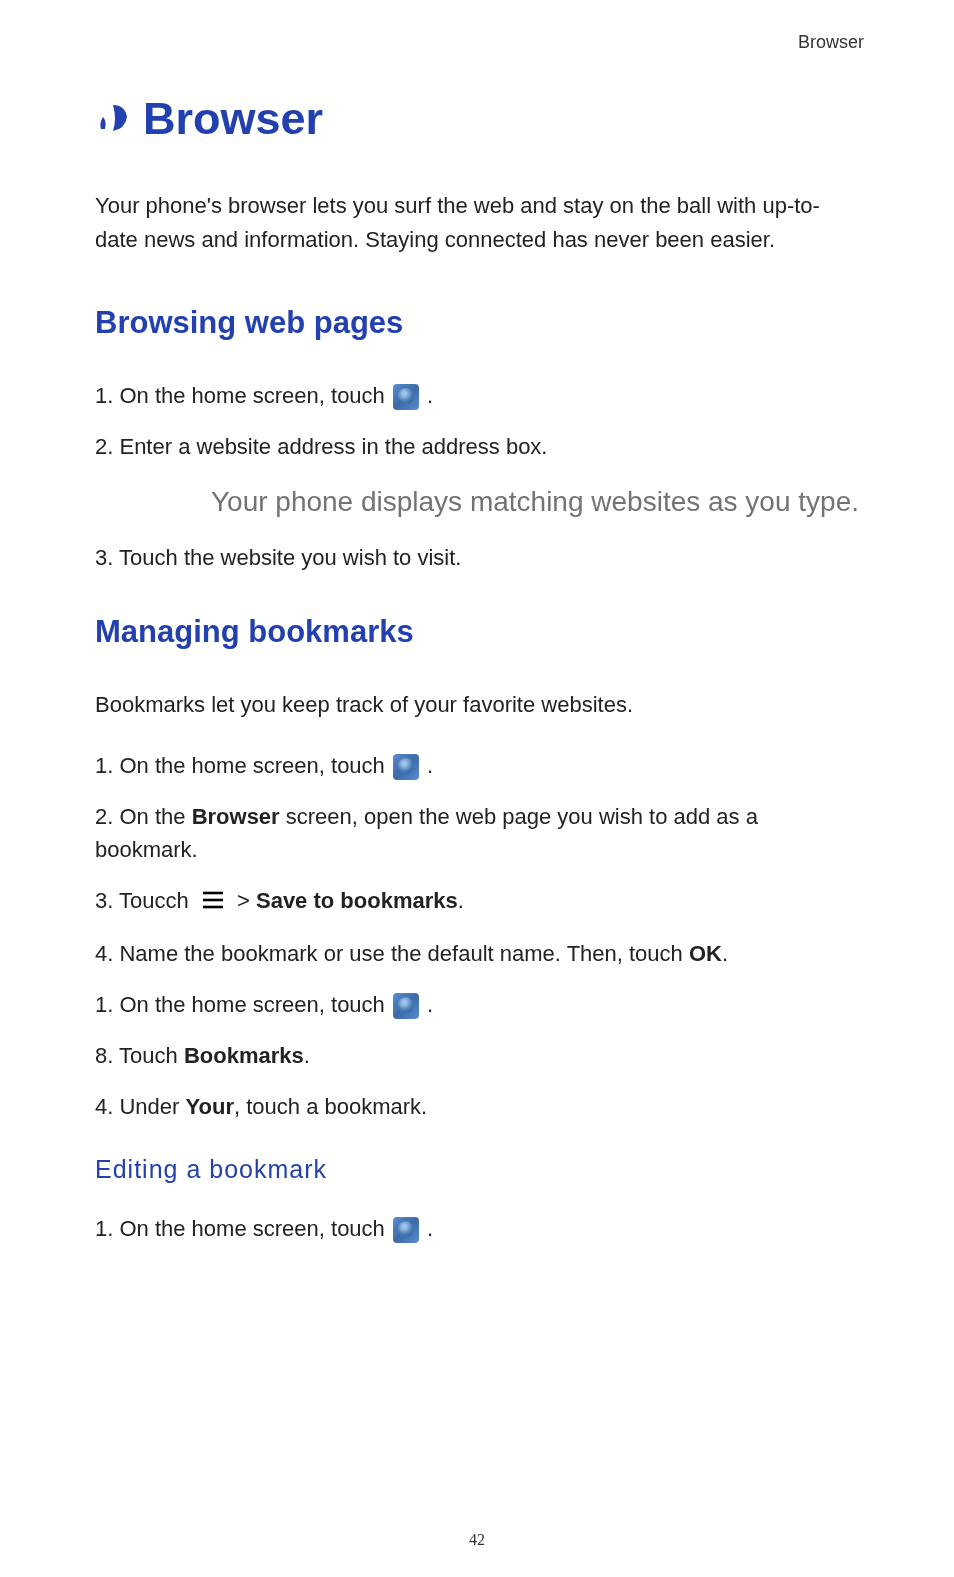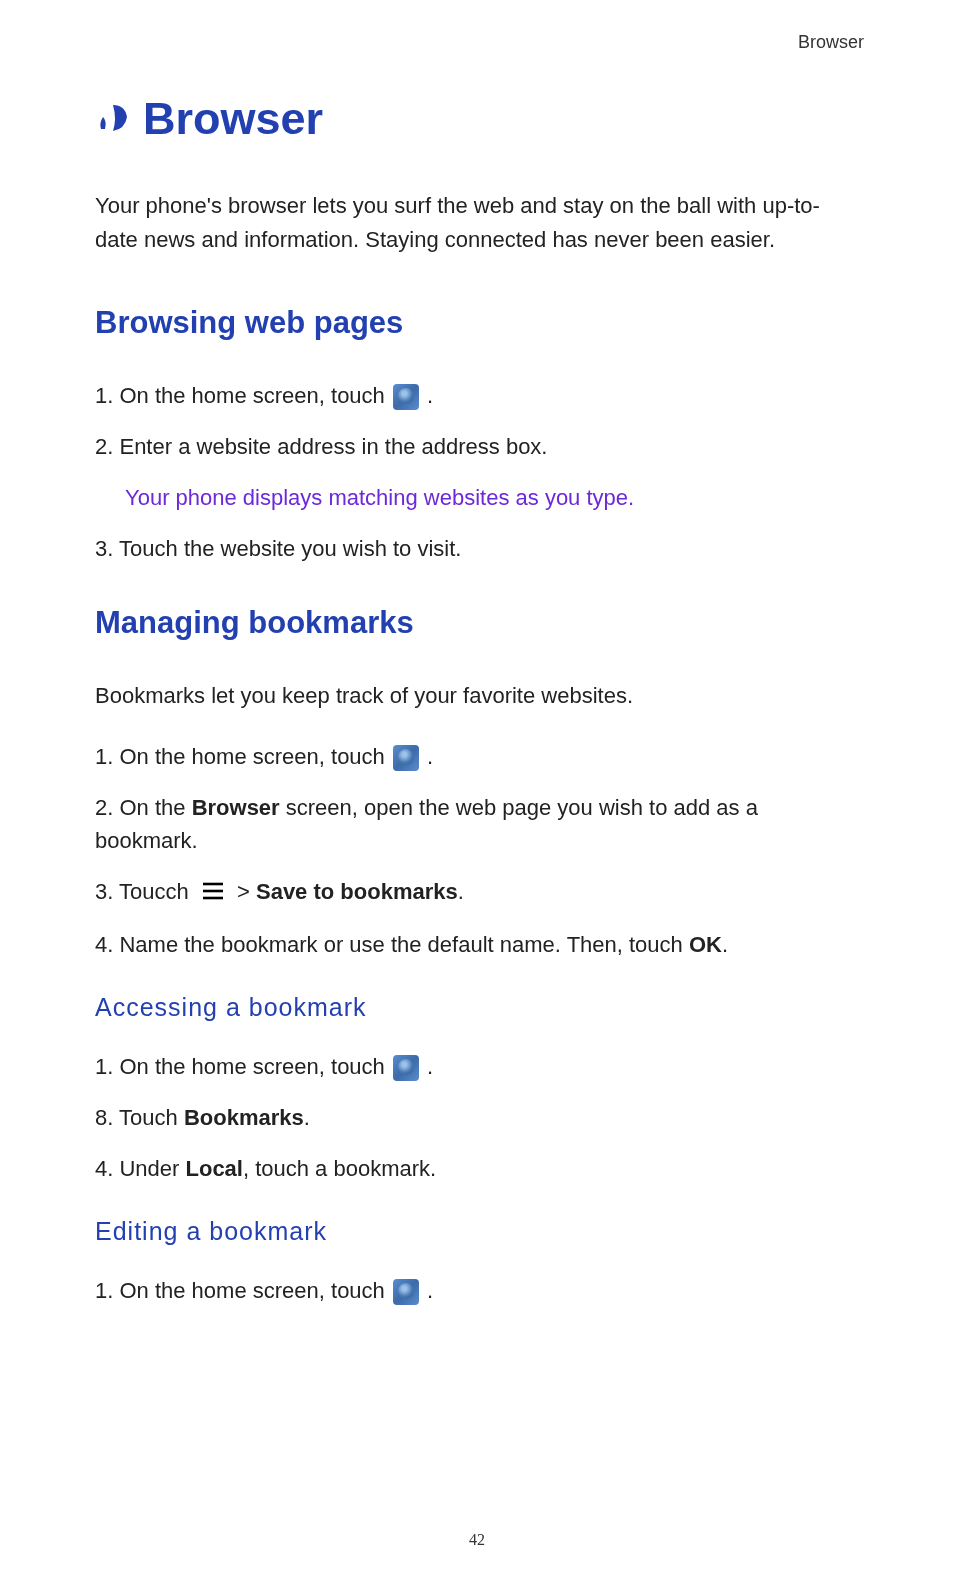--- a/index.html
+++ b/index.html
@@ -66,24 +66,25 @@
       margin-bottom: 28px;
     }
     .step {
       font-size: 22px;
       color: #222;
       line-height: 1.5;
       margin-bottom: 18px;
       padding-left: 0;
     }
     .step-indent {
-      font-size: 22px;
-      color: #6d28d9;
+      font-size: 28px;
+      color: #737373;
       line-height: 1.5;
       margin: 10px 0 18px 30px;
+      text-align: right;
     }
     .bold {
       font-weight: bold;
     }
     .inline-icon {
       display: inline-block;
       vertical-align: middle;
       width: 26px;
       height: 26px;
       background: linear-gradient(135deg, #5a8dd0 0%, #3d6aa8 50%, #5a8dd0 100%);
@@ -169,30 +170,29 @@
     <span>3. Toucch </span><span class="menu-icon"><svg viewBox="0 0 24 20">
           <line x1="2" y1="3" x2="22" y2="3" stroke="#000" stroke-width="2.6"></line>
           <line x1="2" y1="10" x2="22" y2="10" stroke="#000" stroke-width="2.6"></line>
           <line x1="2" y1="17" x2="22" y2="17" stroke="#000" stroke-width="2.6"></line>
         </svg></span><span>  &gt; </span><span class="bold">Save to bookmarks</span><span>.</span>
   </p>
   <p class="step">
     <span>4. Name the bookmark or use the default name. Then, touch </span><span class="bold">OK</span><span>.</span>
   </p>
 
-  <h3 class="subsection-heading">Accessing  a  bookmark</h3>
 
   <p class="step">
     <span>1. On the home screen, touch </span><span class="inline-icon"></span><span> .</span>
   </p>
   <p class="step">
     <span>8. Touch </span><span class="bold">Bookmarks</span><span>.</span>
   </p>
   <p class="step">
-    <span>4. Under </span><span class="bold">Local</span><span>, touch a bookmark.</span>
+    <span>4. Under </span><span class="bold">Your</span><span>, touch a bookmark.</span>
   </p>
 
   <h3 class="subsection-heading">Editing  a  bookmark</h3>
 
   <p class="step">
     <span>1. On the home screen, touch </span><span class="inline-icon"></span><span> .</span>
   </p>
 
 </div>
 

